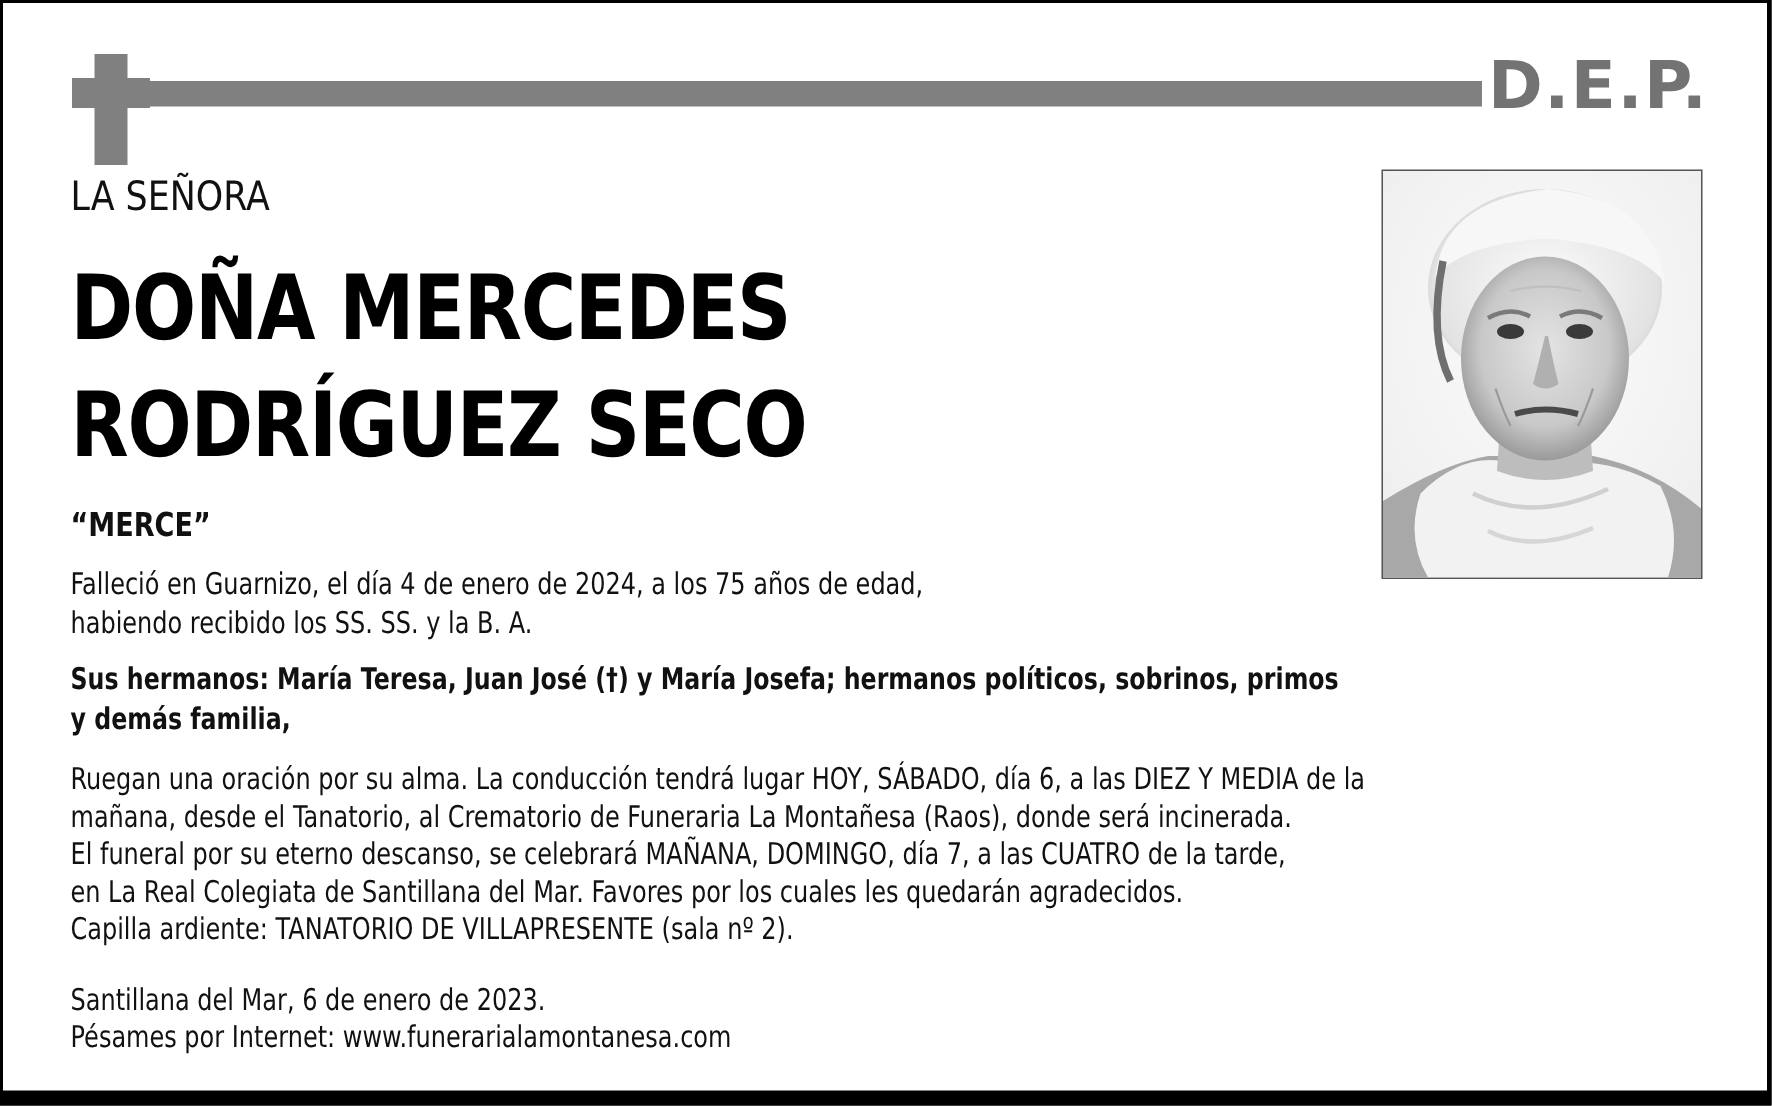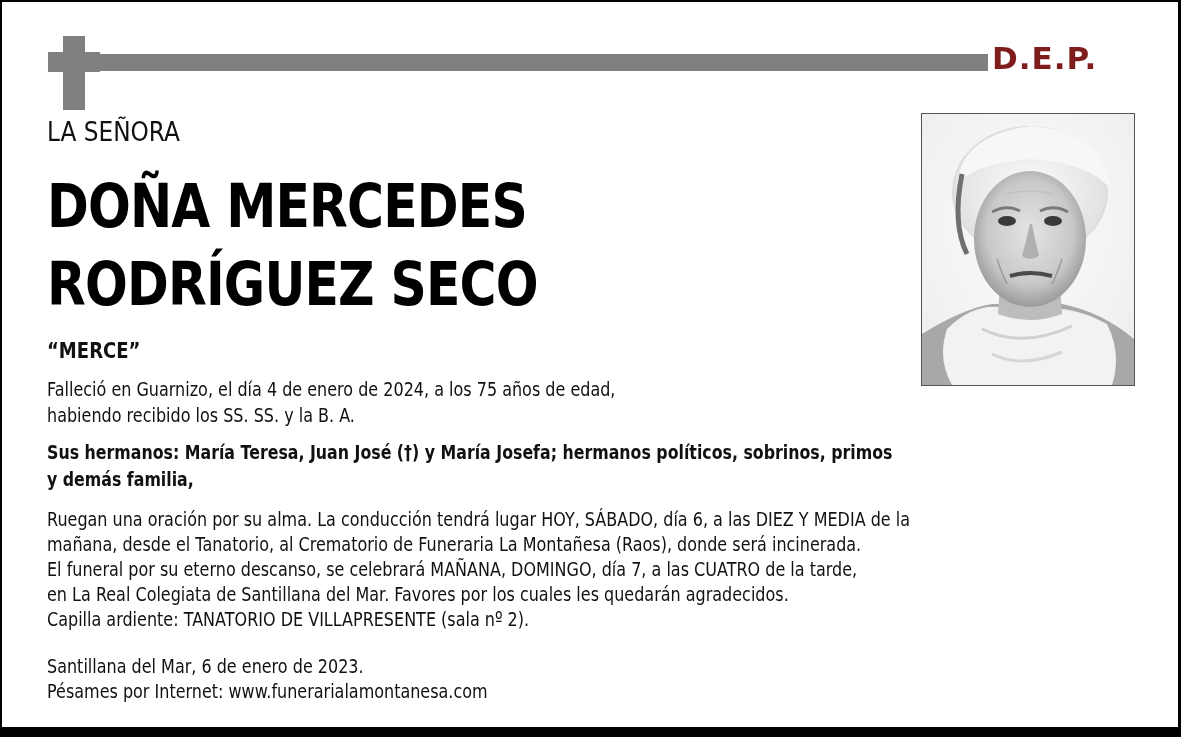--- a/index.html
+++ b/index.html
@@ -46,23 +46,23 @@
       width: 892px;
       height: 17px;
       background: #808080;
     }
     .dep {
       position: absolute;
       left: 990px;
       top: 34px;
       font-family: "DejaVu Sans", sans-serif;
       font-weight: bold;
-      font-size: 31px;
+      font-size: 44px;
       letter-spacing: 1px;
-      color: #7f1d1d;
+      color: #737373;
       line-height: 44px;
     }
     .honorific {
       position: absolute;
       left: 45px;
       top: 114px;
       font-family: "DejaVu Sans", sans-serif;
       font-size: 27px;
       color: #111;
       transform: scaleX(0.86);

